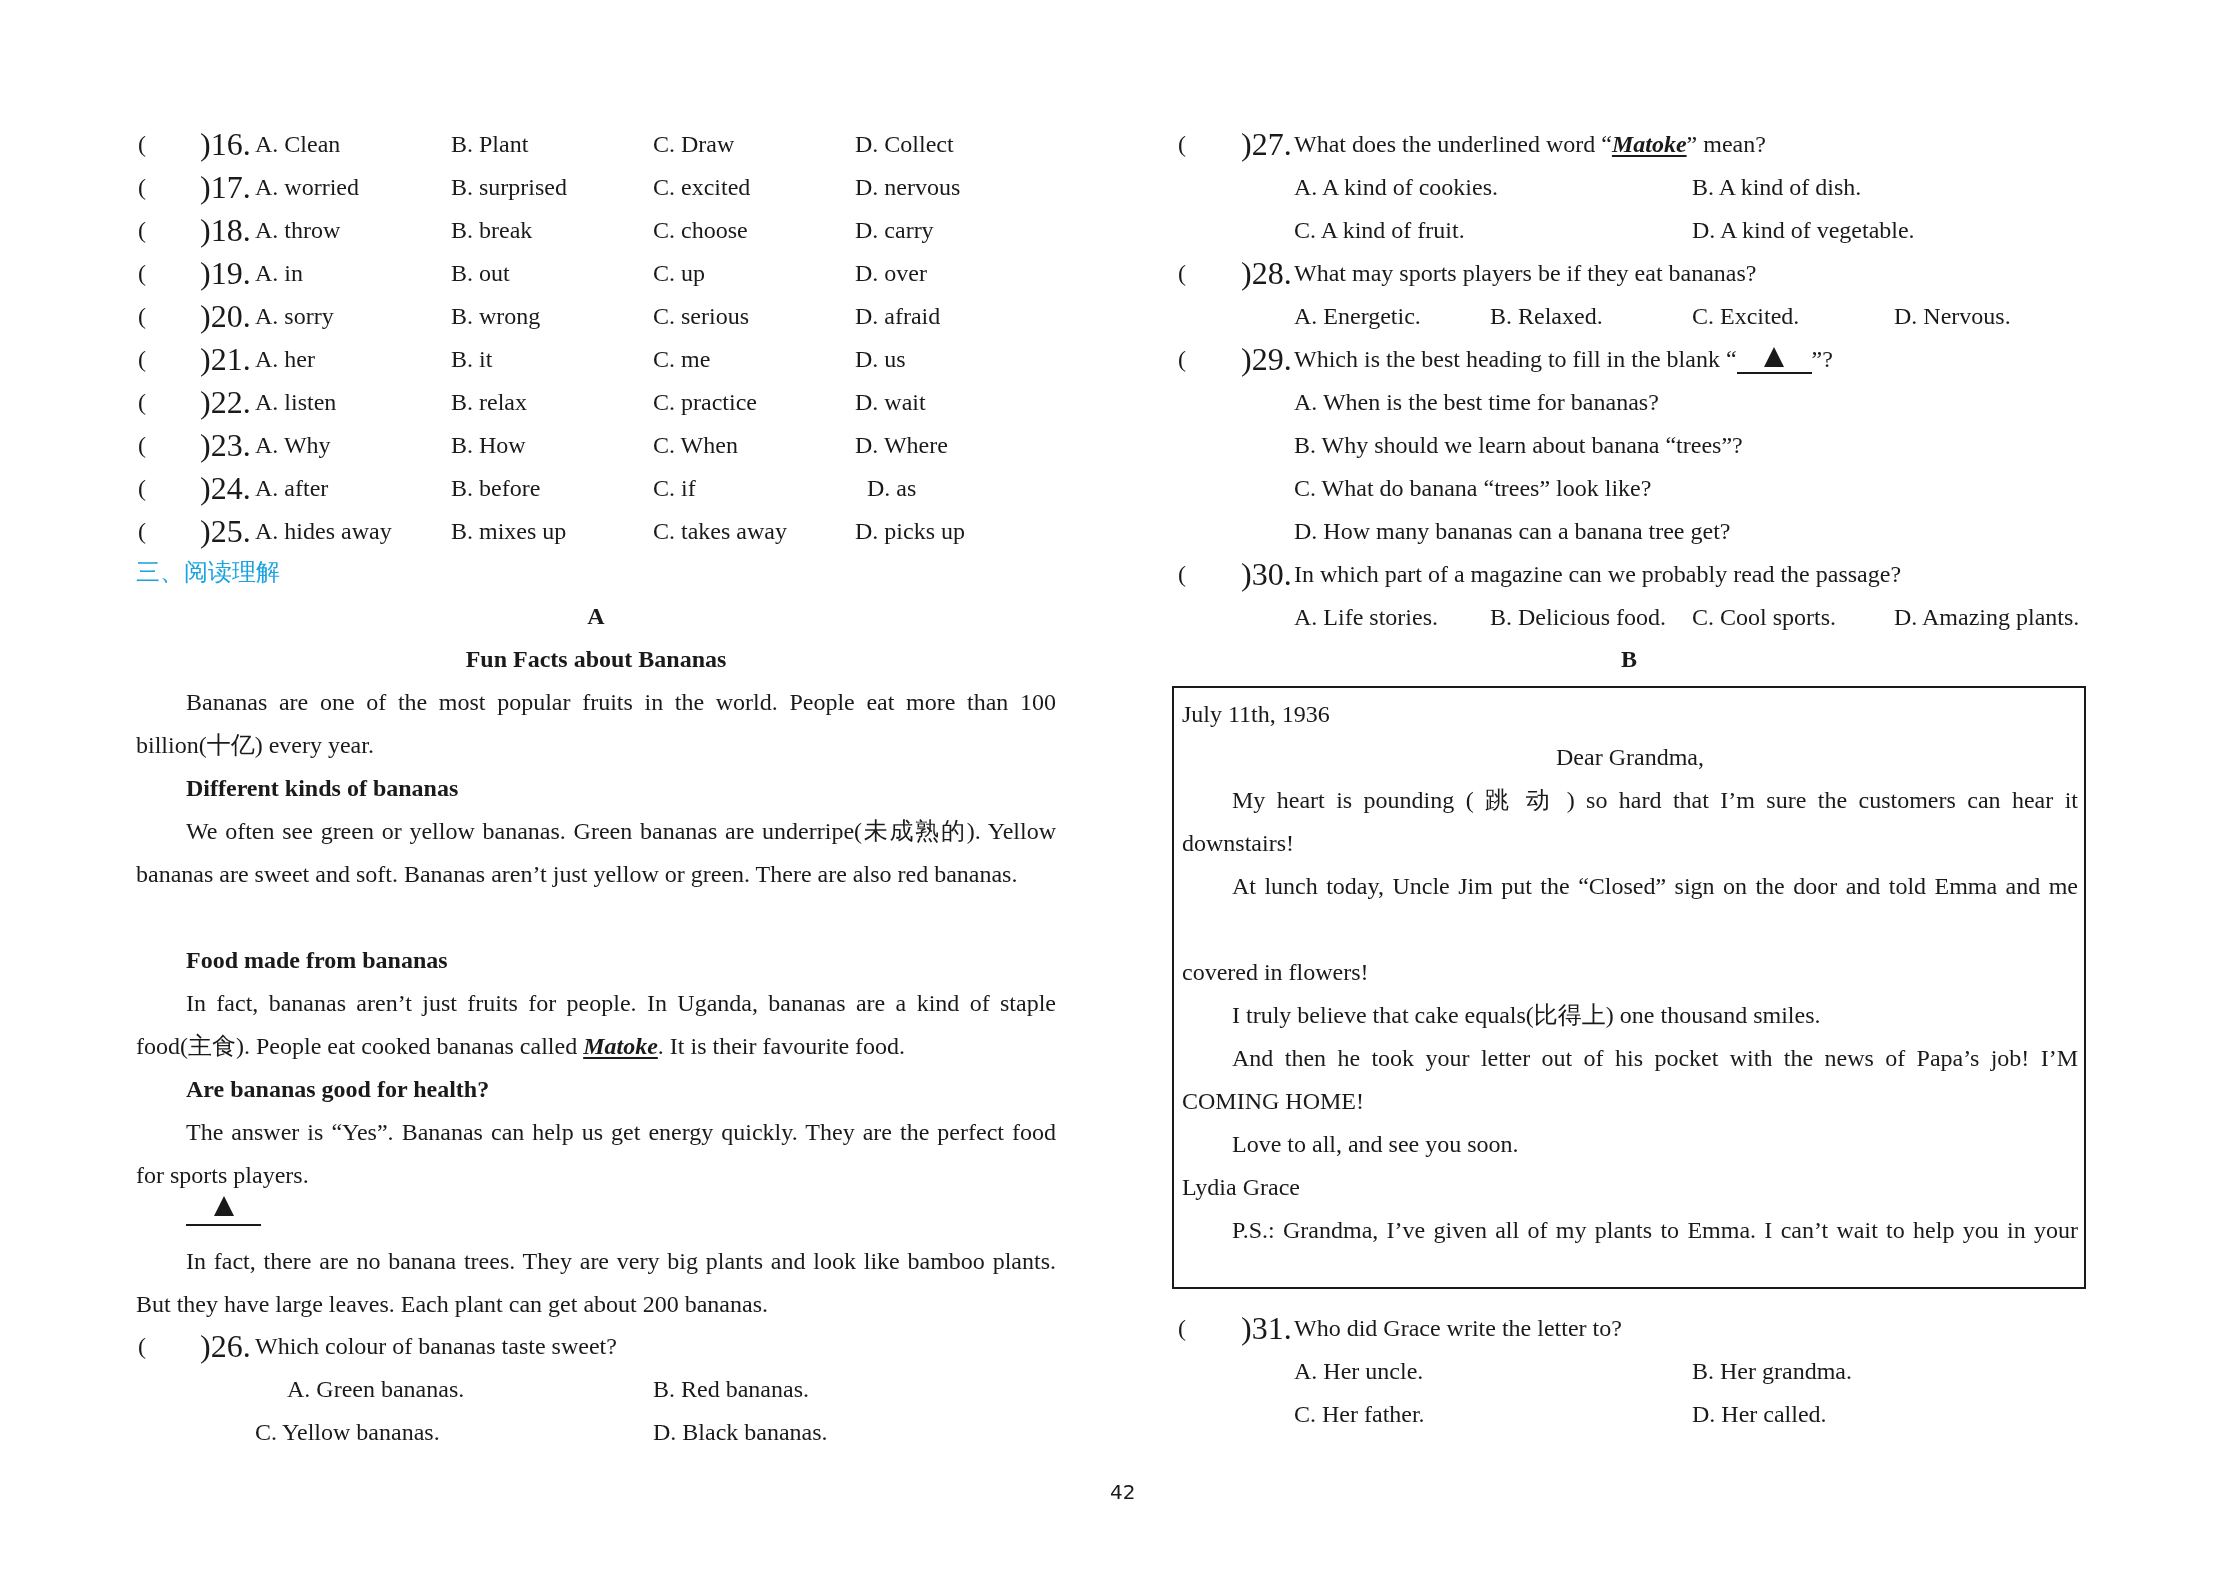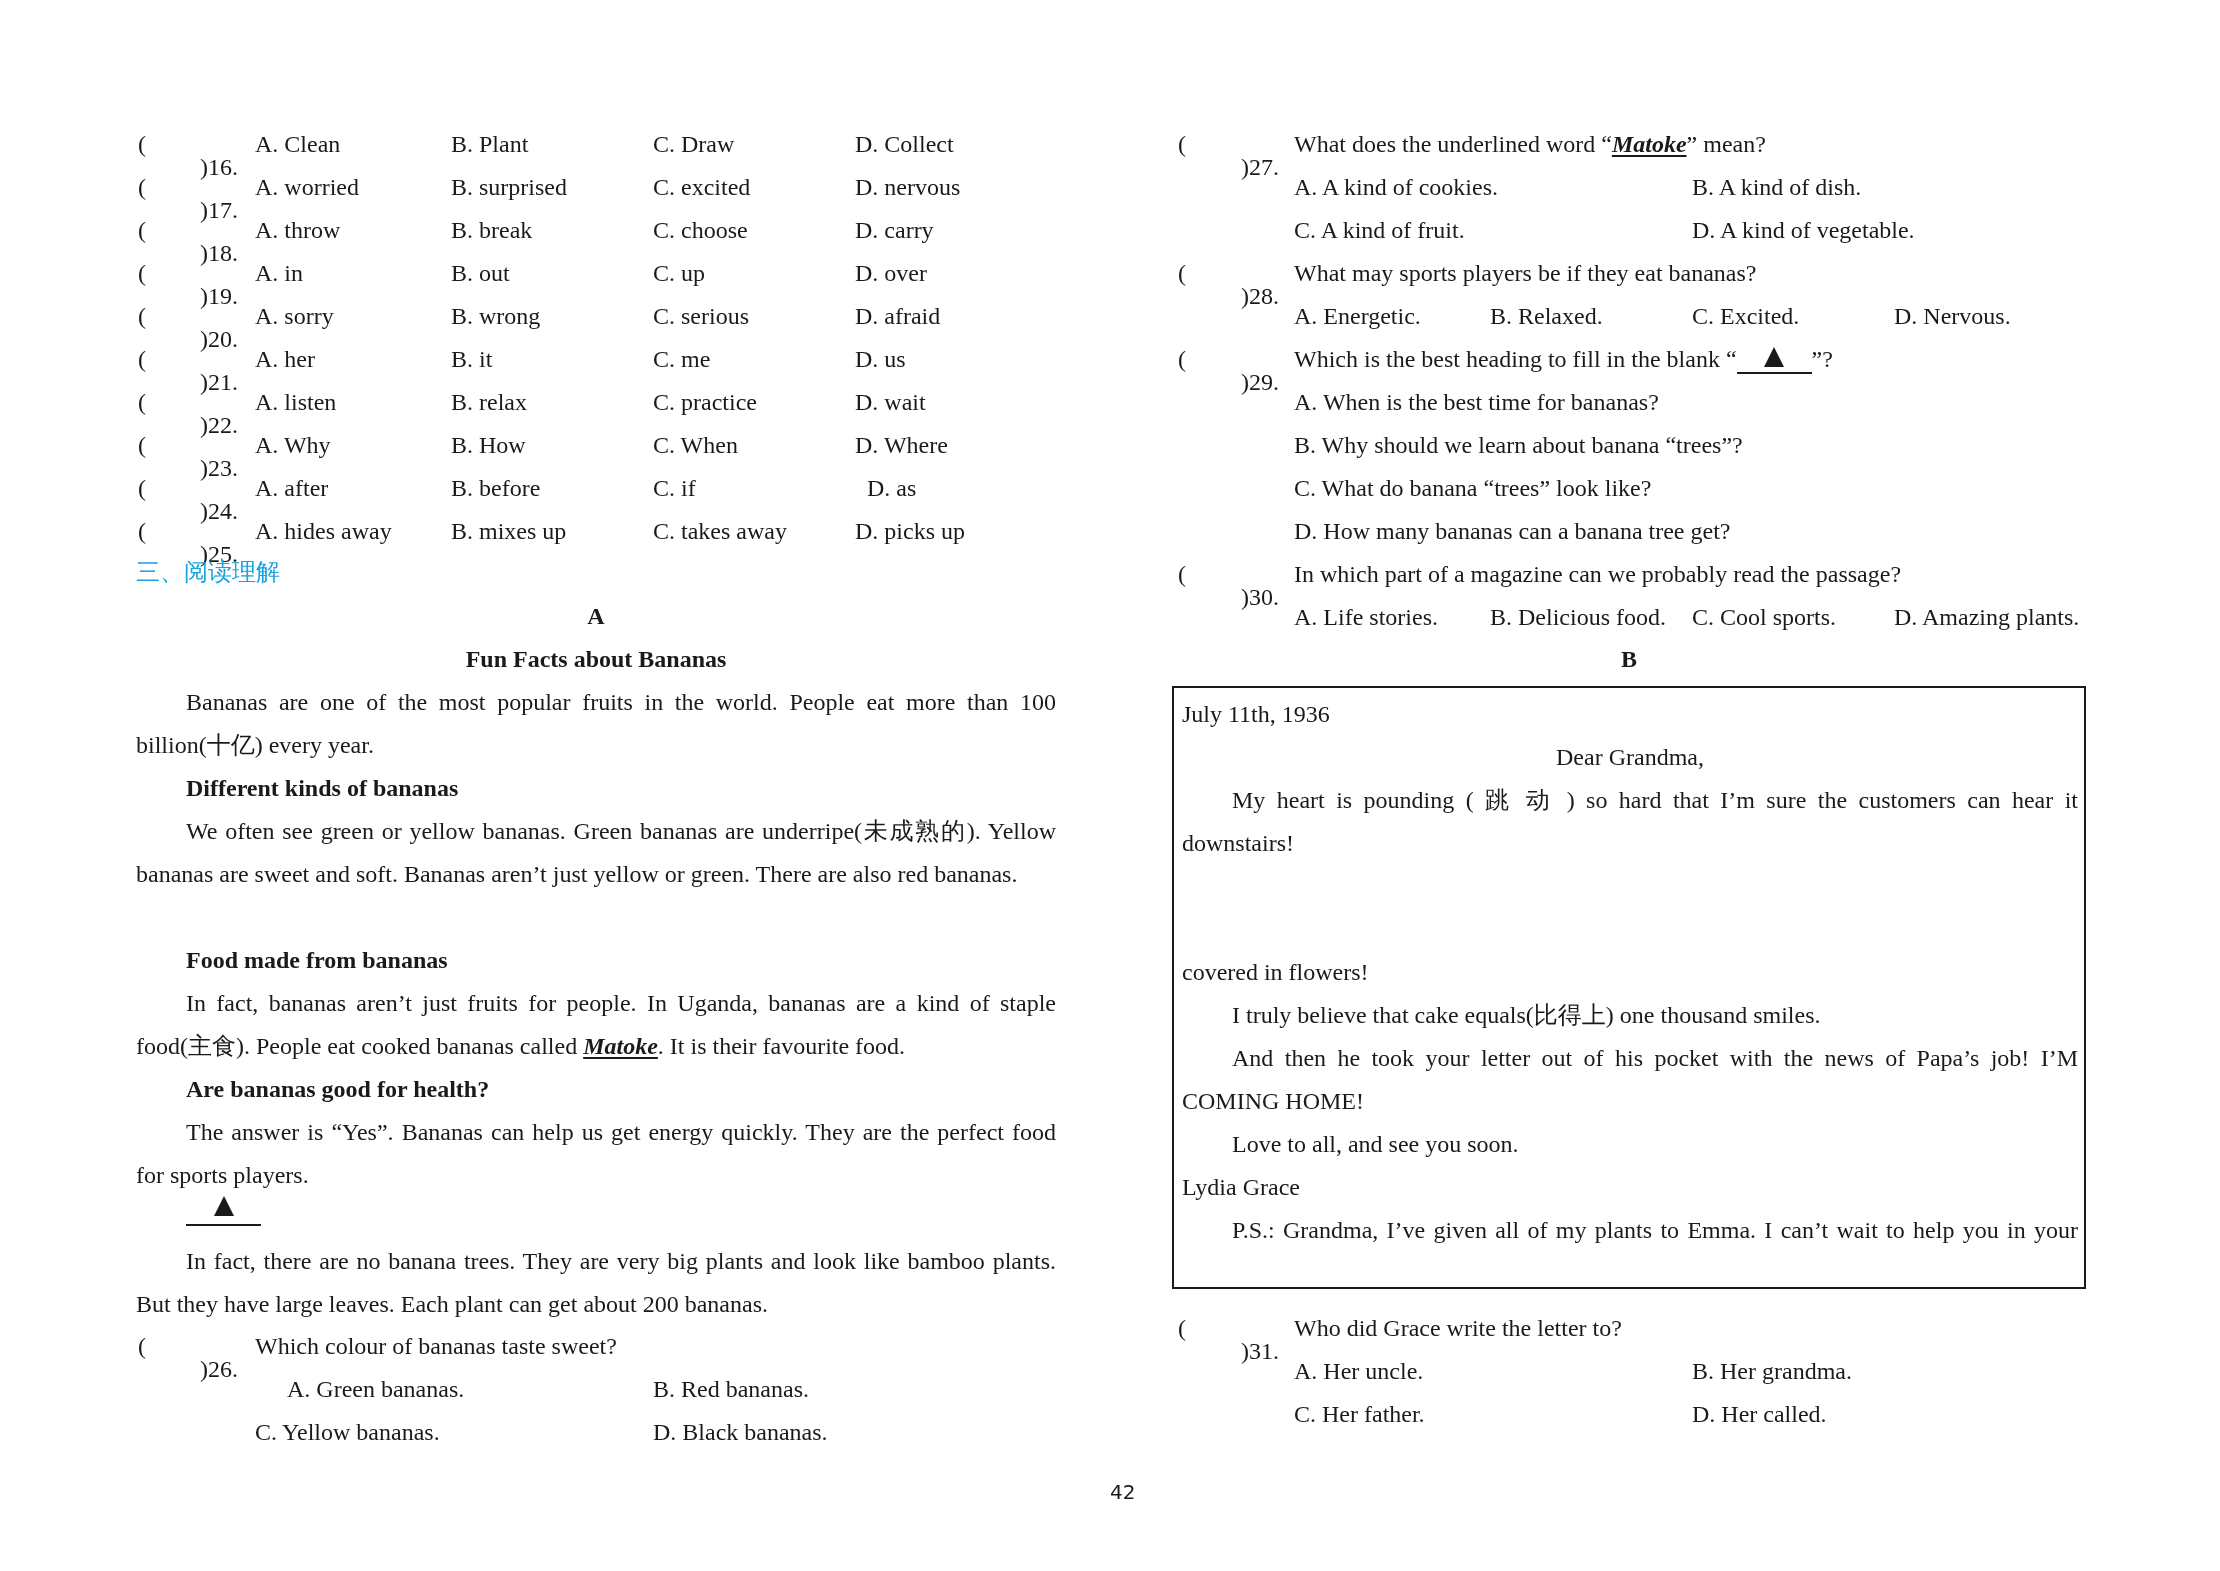--- a/index.html
+++ b/index.html
@@ -1,21 +1,21 @@
 <!DOCTYPE html>
 <html><head>
 <meta charset="utf-8">
 <style>
   html, body { margin: 0; padding: 0; background: #ffffff; }
   body { width: 2220px; height: 1571px; position: relative; overflow: hidden;
          font-family: "Liberation Serif", "DejaVu Serif", serif; color: #1a1a1a; }
   .abs { position: absolute; white-space: nowrap; }
   .t { font-size: 24px; line-height: 30px; }
   .paren { position: absolute; font-size: 24px; line-height: 30px; }
-  .qnum { position: absolute; font-size: 24px; line-height: 30px; margin-top: 23px; }
+  .qnum { position: absolute; font-size: 32px; line-height: 30px; }
   .opt { position: absolute; font-size: 24px; line-height: 30px; white-space: nowrap; }
   .section-head { color: #1aa3e0; font-family: "DejaVu Sans", sans-serif; font-size: 24px; line-height: 30px; }
   .bold { font-weight: bold; }
   .center { text-align: center; }
   .para { position: absolute; font-size: 24px; line-height: 43px; text-align: justify; text-align-last: left; }
   .indent { text-indent: 50px; }
   .keyword { font-style: italic; font-weight: bold; text-decoration: underline; text-underline-offset: 3px; }
   .blank { display: inline-block; border-bottom: 2px solid #1a1a1a; text-align: center; line-height: 26px; }
   .tri { display: inline-block; width: 0; height: 0; border-left: 10px solid transparent; border-right: 10px solid transparent; border-bottom: 20px solid #1a1a1a; }
   .letter-box { position: absolute; left: 1172px; top: 686px; width: 1912px; height: 603px; border: 2px solid #1a1a1a; box-sizing: border-box; width: 914px; }
@@ -147,20 +147,21 @@
     <div class="opt" style="left:1894px; top:602px;">D. Amazing plants.</div>
   </div>
 
 <div class="abs t bold center" style="left:1172px; width:914px; top:644px;">B</div>
 
 <div class="letter-box" id="letter-box">
     <div class="letter-line" style="top:5px;">July 11th, 1936</div>
     <div class="letter-line" style="top:48px;text-align:center;">Dear Grandma,</div>
     <div class="letter-line justify-line" style="top:91px;padding-left:50px;">My heart is pounding ( 跳 动 ) so hard that I’m sure the customers can hear it</div>
     <div class="letter-line" style="top:134px;">downstairs!</div>
+    <div class="letter-line justify-line" style="top:177px;padding-left:50px;">At lunch today, Uncle Jim put the “Closed” sign on the door and told Emma and me</div>
     <div class="letter-line" style="top:263px;">covered in flowers!</div>
     <div class="letter-line" style="top:306px;padding-left:50px;">I truly believe that cake equals(比得上) one thousand smiles.</div>
     <div class="letter-line justify-line" style="top:349px;padding-left:50px;">And then he took your letter out of his pocket with the news of Papa’s job! I’M</div>
     <div class="letter-line" style="top:392px;">COMING HOME!</div>
     <div class="letter-line" style="top:435px;padding-left:50px;">Love to all, and see you soon.</div>
     <div class="letter-line" style="top:478px;">Lydia Grace</div>
     <div class="letter-line justify-line" style="top:521px;padding-left:50px;">P.S.: Grandma, I’ve given all of my plants to Emma. I can’t wait to help you in your</div>
   </div>
 
 <div id="qb">

